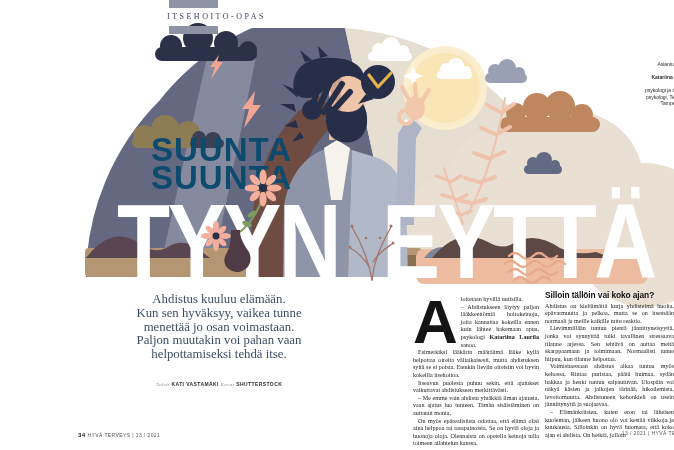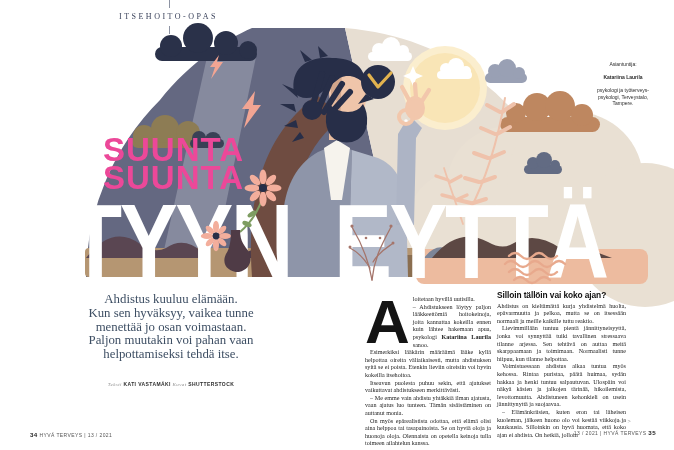--- a/index.html
+++ b/index.html
@@ -1,30 +1,30 @@
 <!DOCTYPE html>
 <html><head>
 <meta charset="utf-8">
 <style>
   html,body{margin:0;padding:0;background:#fff;}
   .page{position:relative;width:674px;height:450px;background:#fff;overflow:hidden;
         font-family:"Liberation Sans",sans-serif;}
-  .abs{position:absolute;}
+  .abs{position:absolute;padding-left:48px;}
   svg{position:absolute;left:0;top:0;}
   #bg-illustration{z-index:1;}
   #overlay-illustration{z-index:3;}
 
   
   .kicker{left:0;top:12px;width:337px;text-align:center;z-index:4;
           font-family:"Liberation Serif",serif;font-size:8px;letter-spacing:2.5px;
           color:#39415a;}
   .kicker-tick{left:169px;width:1px;height:8px;background:#8d93a3;z-index:4;}
 
   
-  .title-small{left:103px;top:136px;z-index:2;color:#ec4899;
+  .title-small{left:103px;top:136px;z-index:2;color:#0c4a6e;
           font-weight:bold;font-size:33px;line-height:28px;letter-spacing:1px;}
   .title-big{z-index:2;color:#ffffff;font-weight:bold;font-size:106px;
           letter-spacing:-3px;white-space:nowrap;}
   .title-big span{display:inline-block;transform:scaleX(.82);transform-origin:left top;}
   #ttl-left{left:69px;top:181px;}
   #ttl-right{left:334px;top:181px;}
 
   
   .credit{left:583px;top:54px;width:80px;z-index:4;text-align:center;
           font-size:5px;line-height:6.6px;color:#2b2b2b;white-space:pre-line;}

